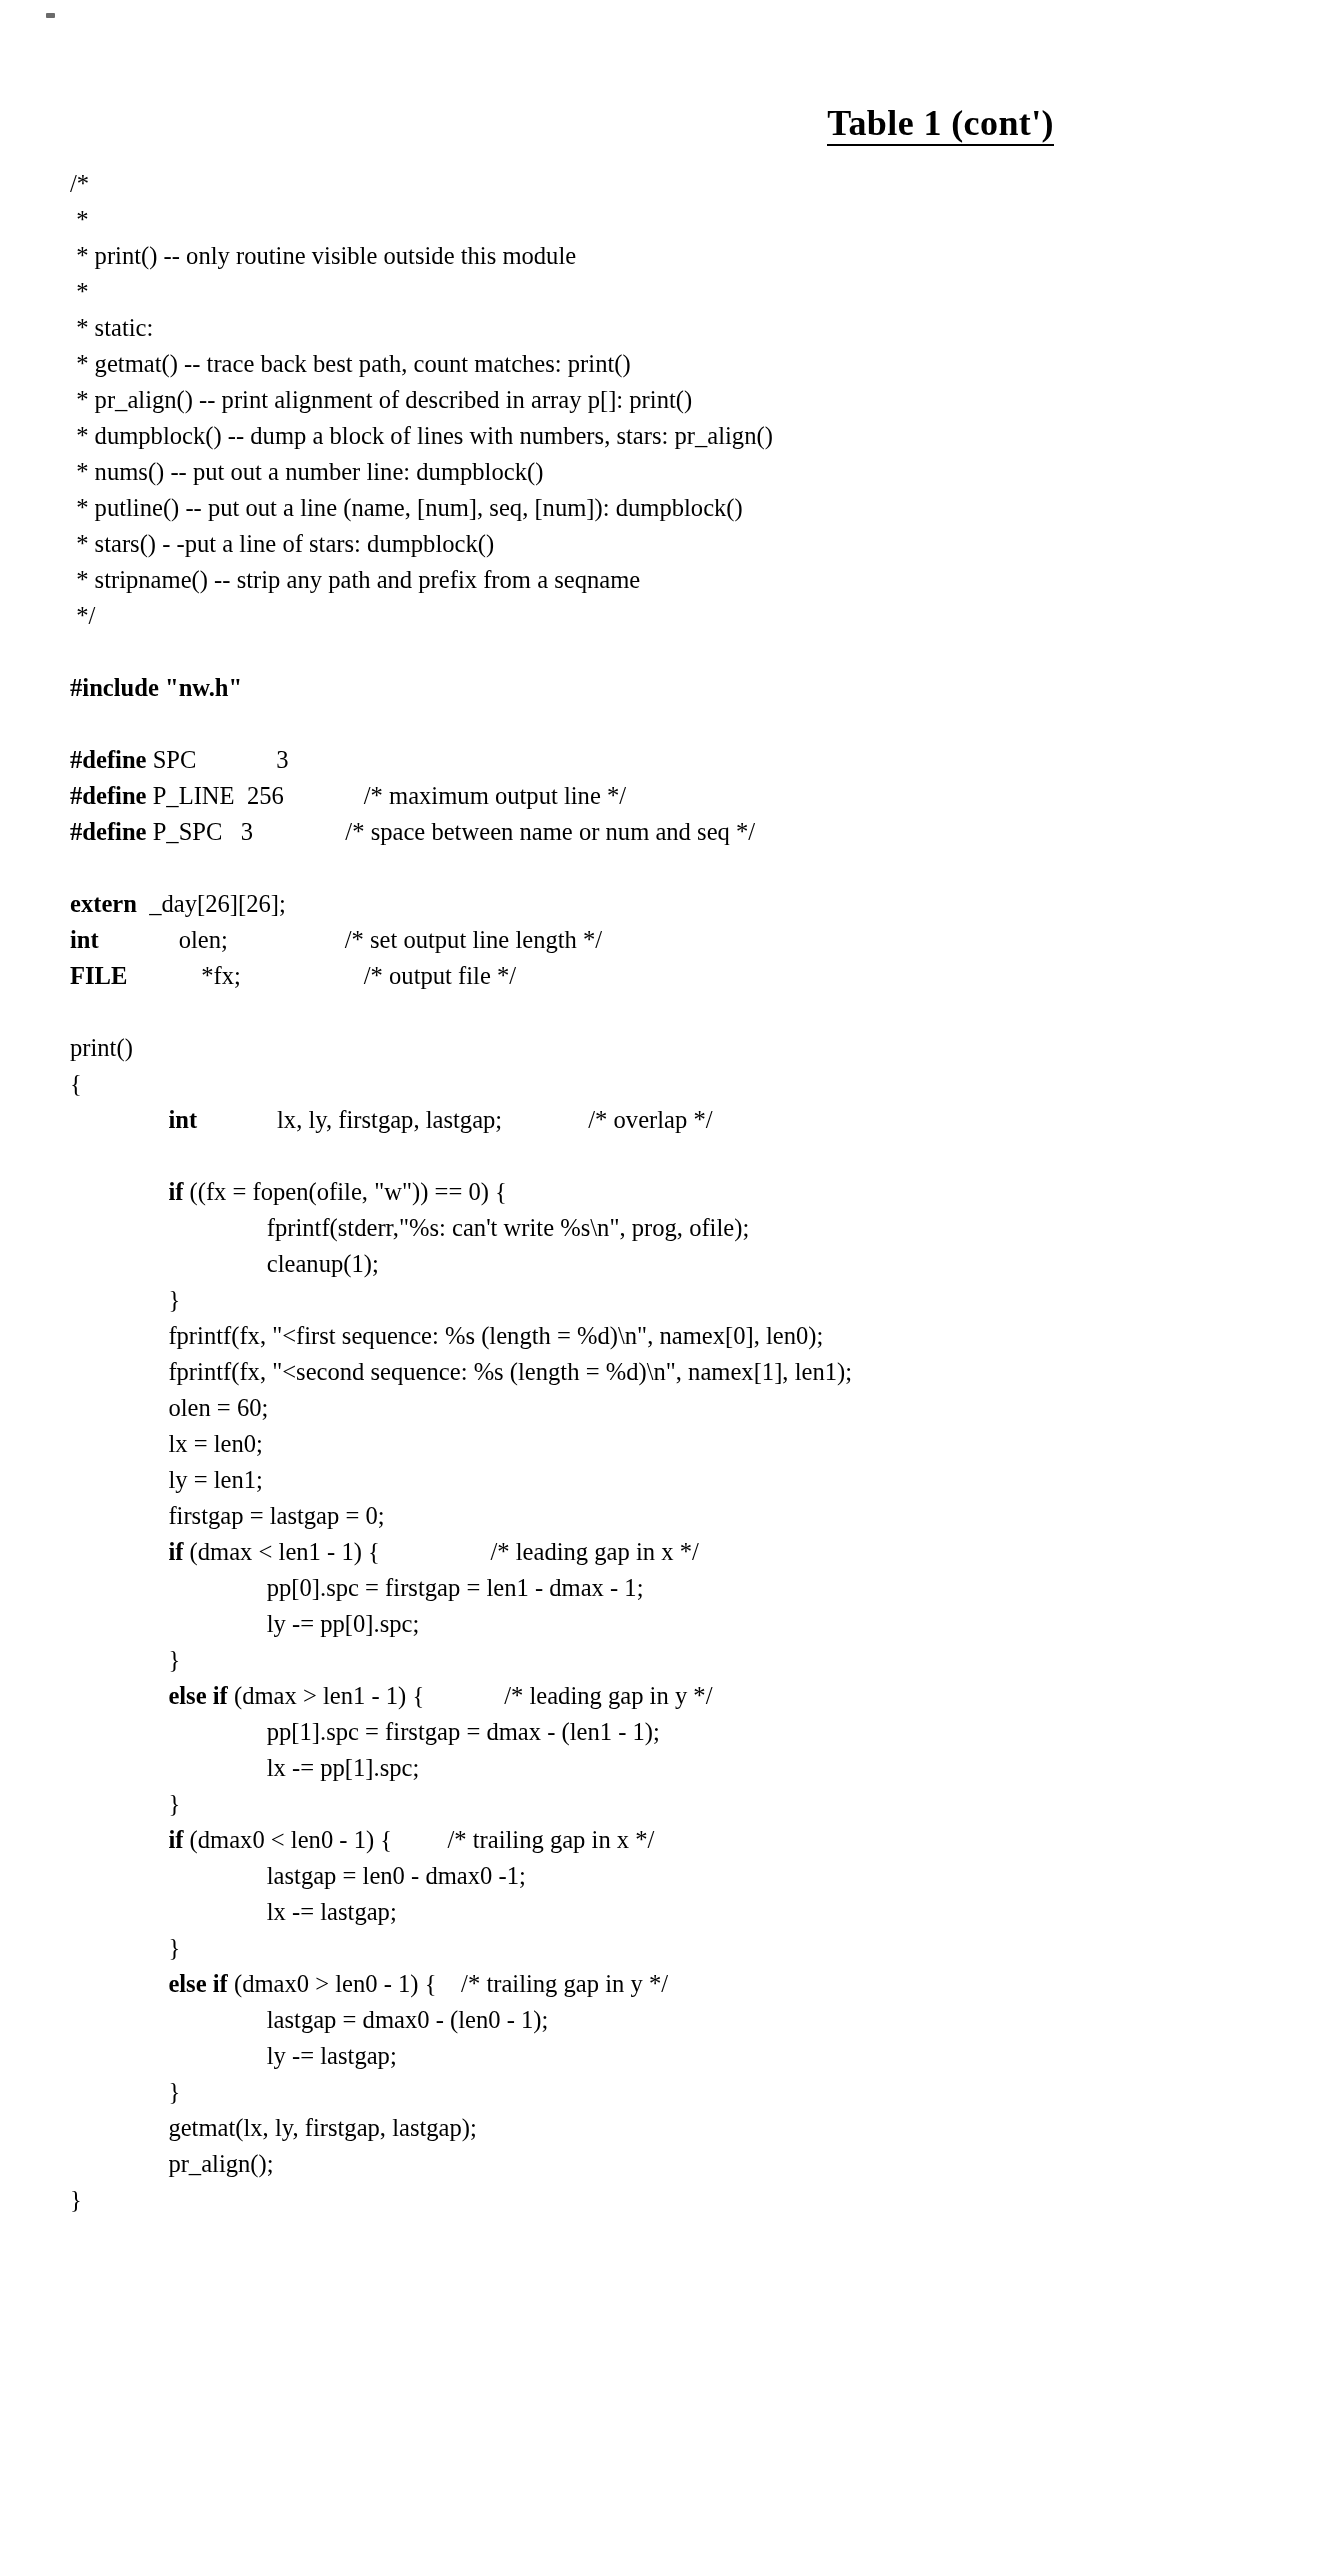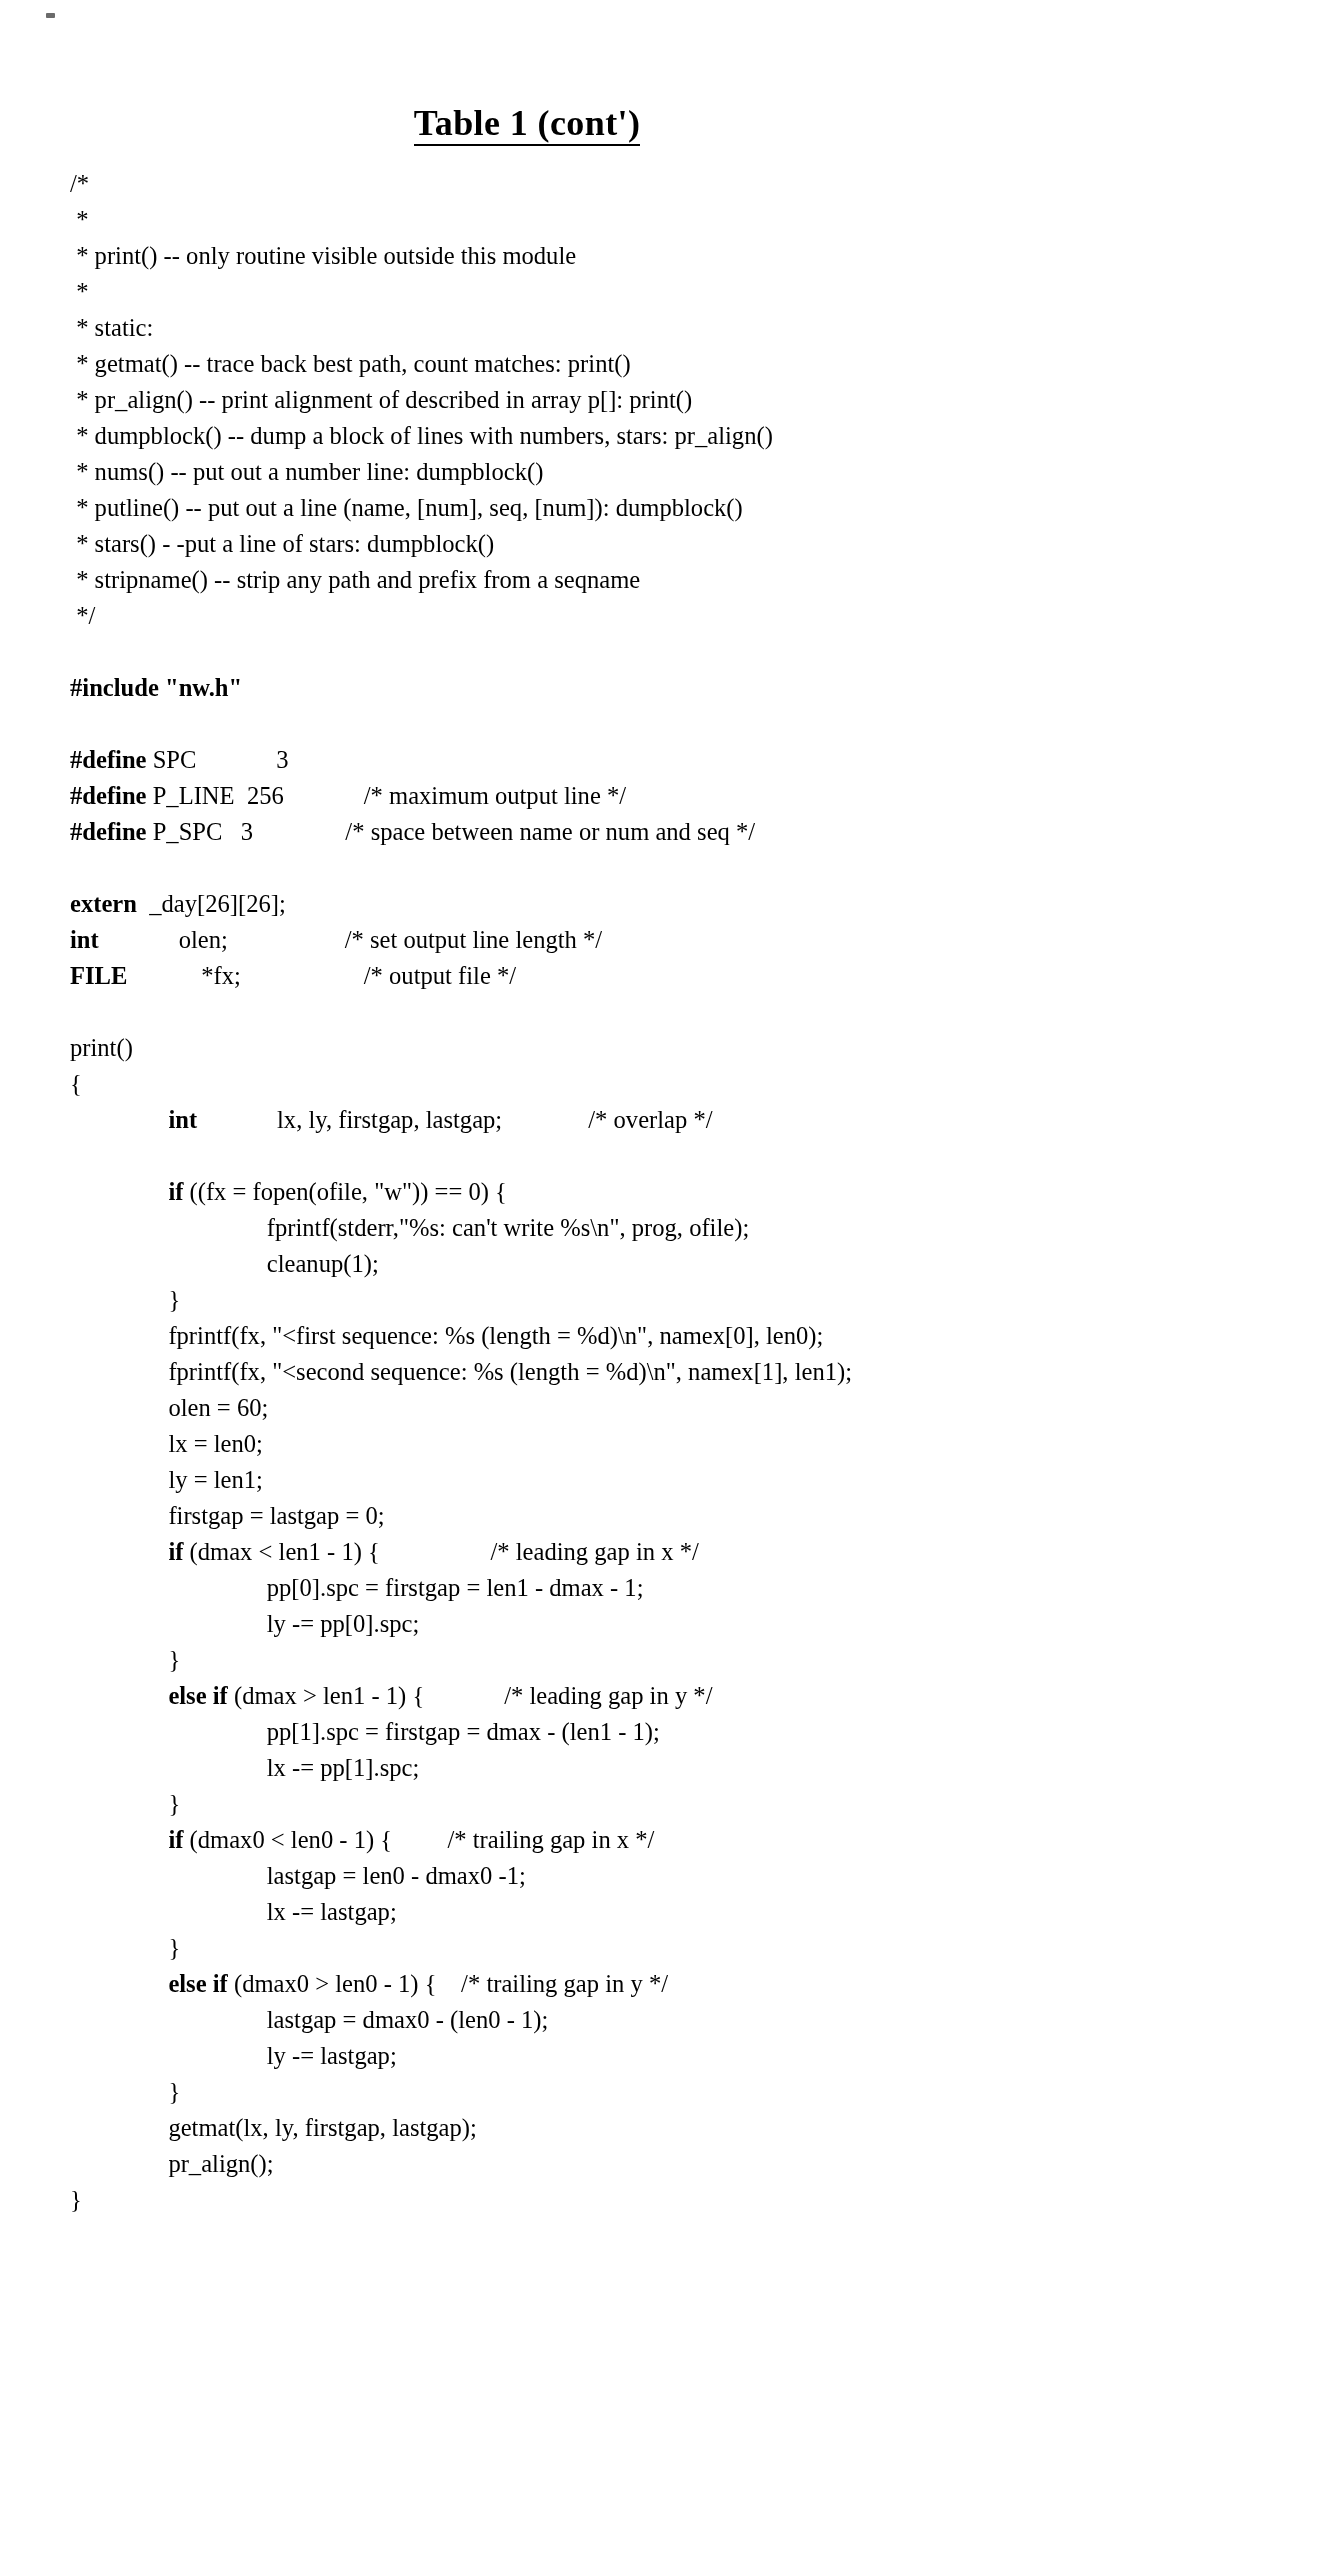--- a/index.html
+++ b/index.html
@@ -34,21 +34,21 @@
     width: 1334px;
     height: 2576px;
   }
 
   
   .title-row {
     position: absolute;
     left: 0;
     top: 105px;
     width: 1054px;
-    text-align: center;
+    text-align: right;
   }
   .doc-title {
     display: inline-block;
     font-size: 36px;
     font-weight: bold;
     letter-spacing: 0.4px;
     border-bottom: 2.7px solid #000;
     padding-bottom: 0.9px;
     line-height: 1.05;
   }

